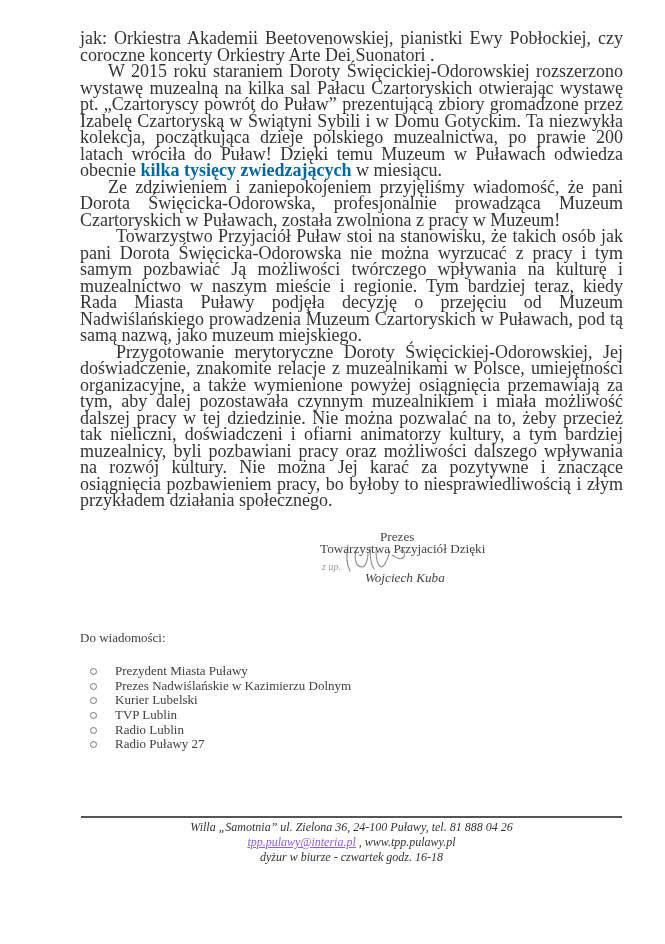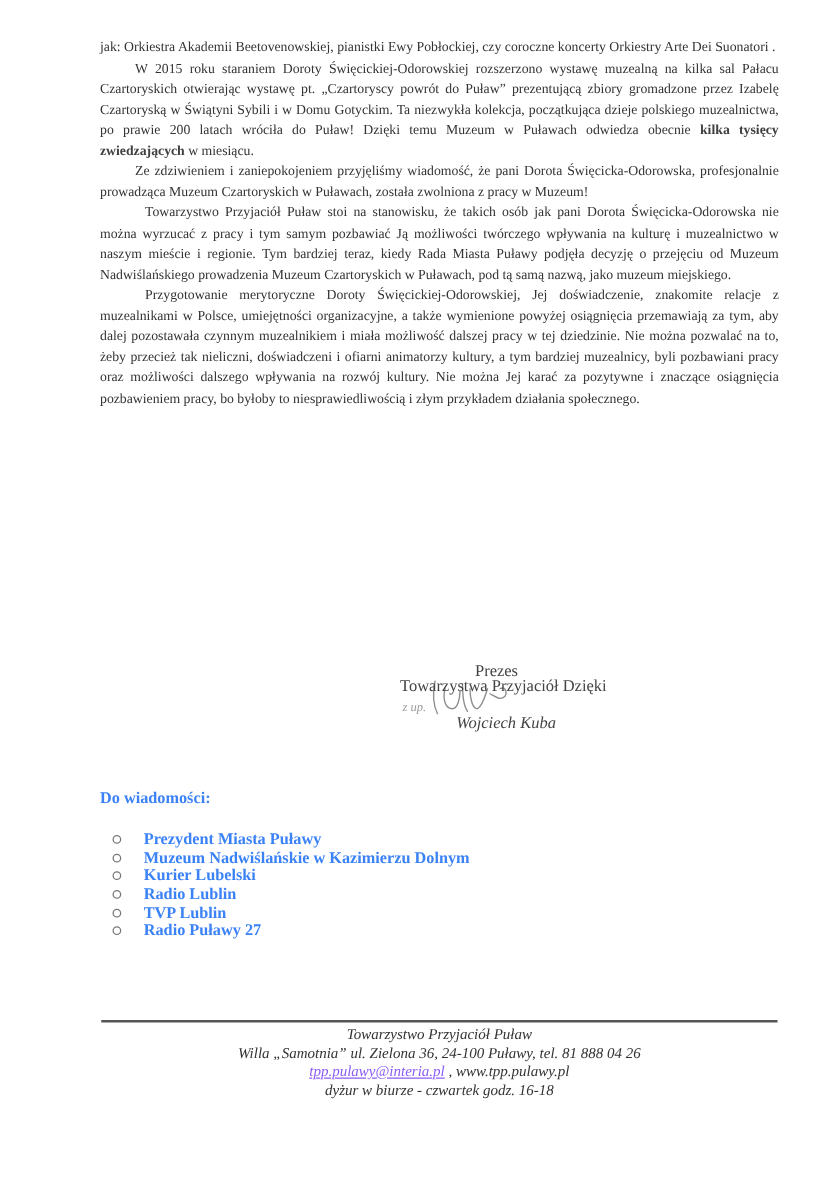--- a/index.html
+++ b/index.html
@@ -18,32 +18,32 @@
     .page {
       position: absolute;
       left: 0; top: 0;
       width: 665px; height: 944px;
     }
     .body-text {
       position: absolute;
       left: 80px;
       top: 30px;
       width: 543px;
-      font-size: 11px;
+      font-size: 18px;
       line-height: 16.5px;
       text-align: justify;
       color: #333;
     }
     .body-text p {
       margin: 0;
     }
     .indent { text-indent: 28px; }
     .indent2 { text-indent: 36px; }
     .gap-before { margin-top: 15px !important; }
-    .bold { font-weight: bold; color: #404040; }
+    .bold { font-weight: bold; color: #0369a1; }
 
     .signature {
       position: absolute;
       left: 300px;
       top: 525px;
       width: 200px;
       font-size: 13.2px;
       line-height: 16px;
       color: #444;
     }
@@ -81,22 +81,21 @@
       font-style: italic;
       white-space: nowrap;
       text-align: right;
     }
 
     .cc {
       position: absolute;
       left: 80px;
       top: 630px;
       font-size: 13px;
-      color: #3b82f6;
-      font-weight: bold;
+      color: #404040;
     }
     .cc-title {
       margin: 0 0 18px 0;
     }
     .cc-list {
       list-style: none;
       margin: 0;
       padding: 0;
     }
     .cc-item {
@@ -170,43 +169,42 @@
 
   <div class="cc">
     <p class="cc-title">Do wiadomości:</p>
     <ul class="cc-list">
       <li class="cc-item">
           <span class="cc-bullet"></span>
           <span>Prezydent Miasta Puławy</span>
         </li>
       <li class="cc-item">
           <span class="cc-bullet"></span>
-          <span>Muzeum Nadwiślańskie w Kazimierzu Dolnym</span>
+          <span>Prezes Nadwiślańskie w Kazimierzu Dolnym</span>
         </li>
       <li class="cc-item">
           <span class="cc-bullet"></span>
           <span>Kurier Lubelski</span>
         </li>
       <li class="cc-item">
           <span class="cc-bullet"></span>
+          <span>TVP Lublin</span>
+        </li>
+      <li class="cc-item">
+          <span class="cc-bullet"></span>
           <span>Radio Lublin</span>
         </li>
       <li class="cc-item">
           <span class="cc-bullet"></span>
-          <span>TVP Lublin</span>
-        </li>
-      <li class="cc-item">
-          <span class="cc-bullet"></span>
           <span>Radio Puławy 27</span>
         </li>
     </ul>
   </div>
 
   <div class="footer-rule"></div>
 
   <div class="footer">
-    <div>Towarzystwo Przyjaciół Puław</div>
     <div>Willa „Samotnia” ul. Zielona 36, 24-100 Puławy,  tel. 81 888 04 26</div>
     <div><a href="mailto:tpp.pulawy@interia.pl">tpp.pulawy@interia.pl</a><span> , </span><span>www.tpp.pulawy.pl</span></div>
     <div>dyżur w biurze - czwartek godz. 16-18</div>
   </div>
 
 </div>
 
 </body></html>

